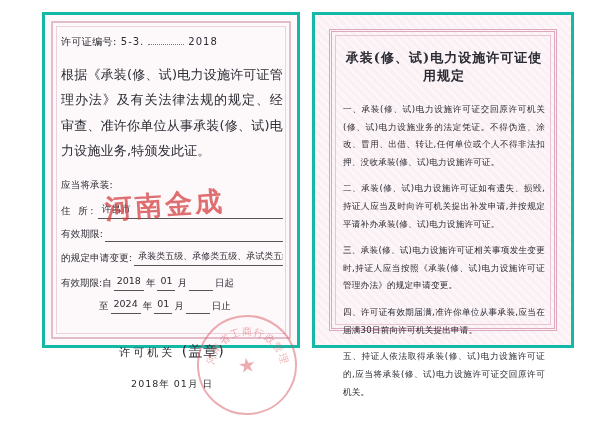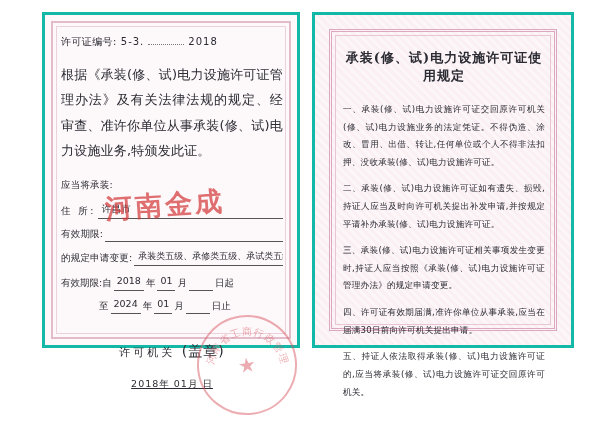--- a/index.html
+++ b/index.html
@@ -118,21 +118,20 @@
   }
   .sign .sub{
     font-size:14px;
     letter-spacing:1px;
   }
   .signdate{
     text-align:center;
     font-size:9.5px;
     margin-top:12px;
     letter-spacing:1px;
-    text-decoration:underline;
   }
 
   
   .stamp-text{
     position:absolute;
     left:60px;top:172px;
     font-size:27px;
     color:#d33a3a;
     opacity:.72;
     font-family:"DejaVu Serif", serif;

